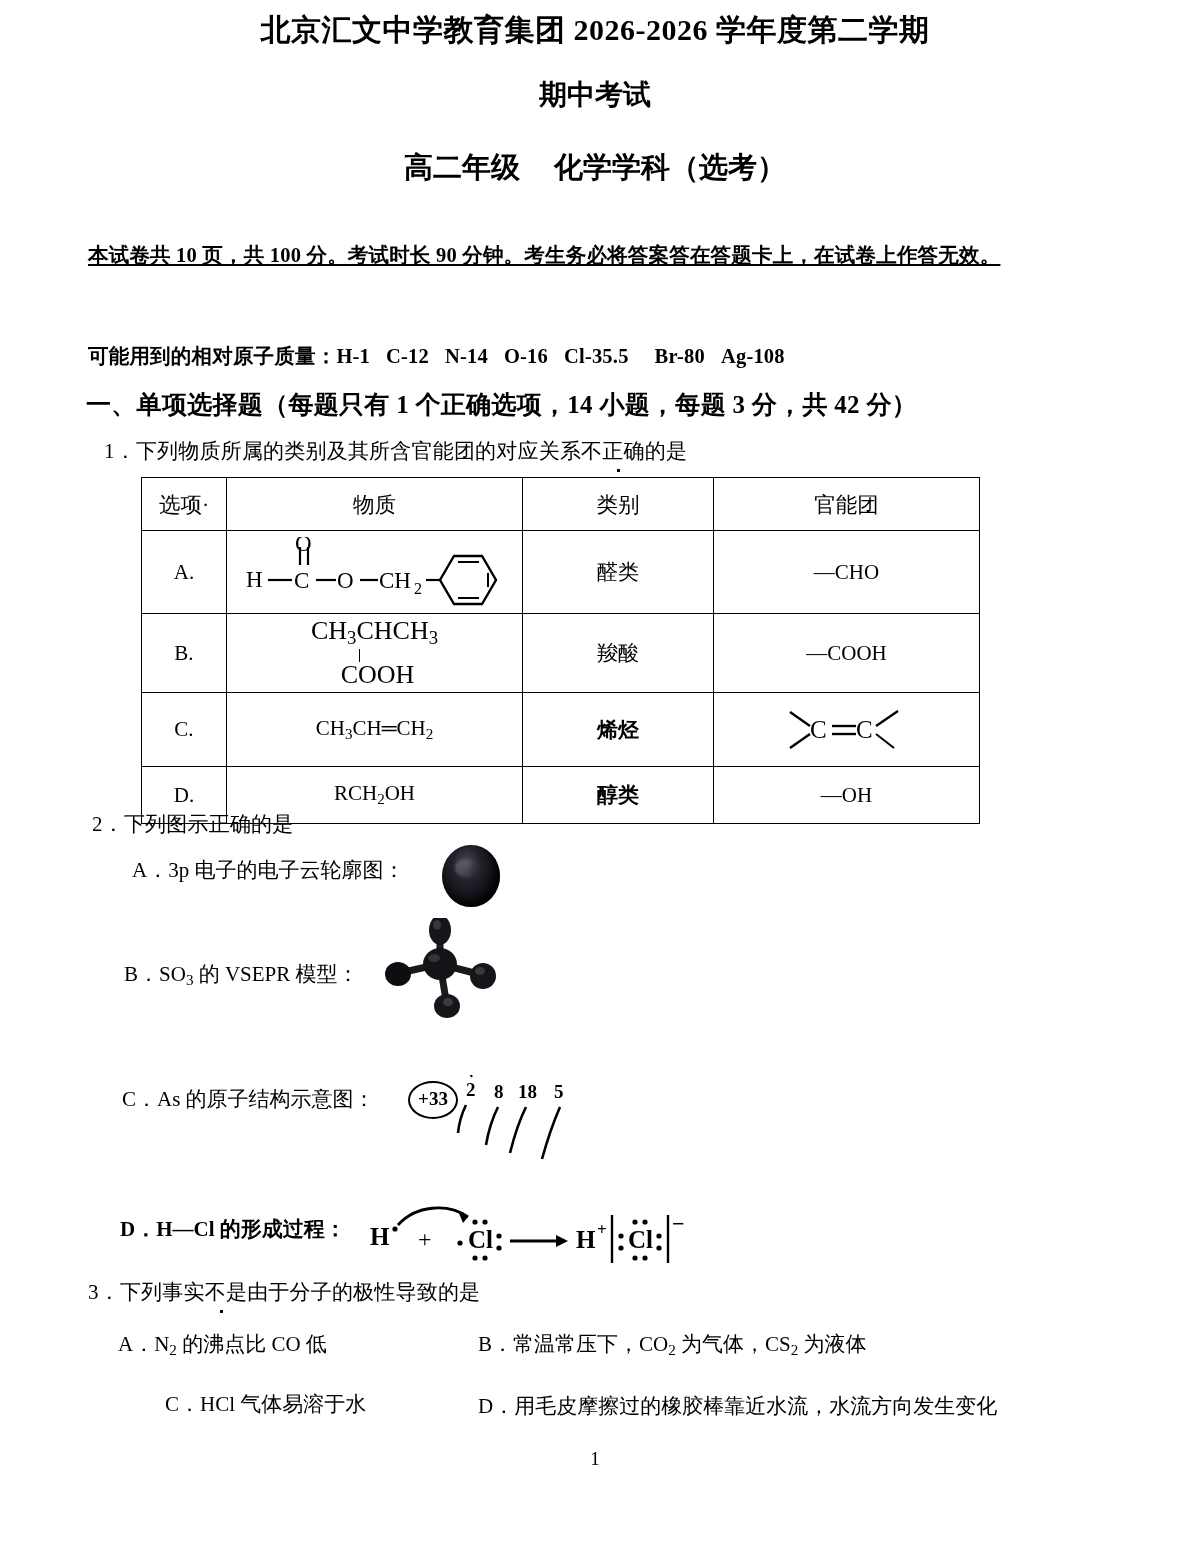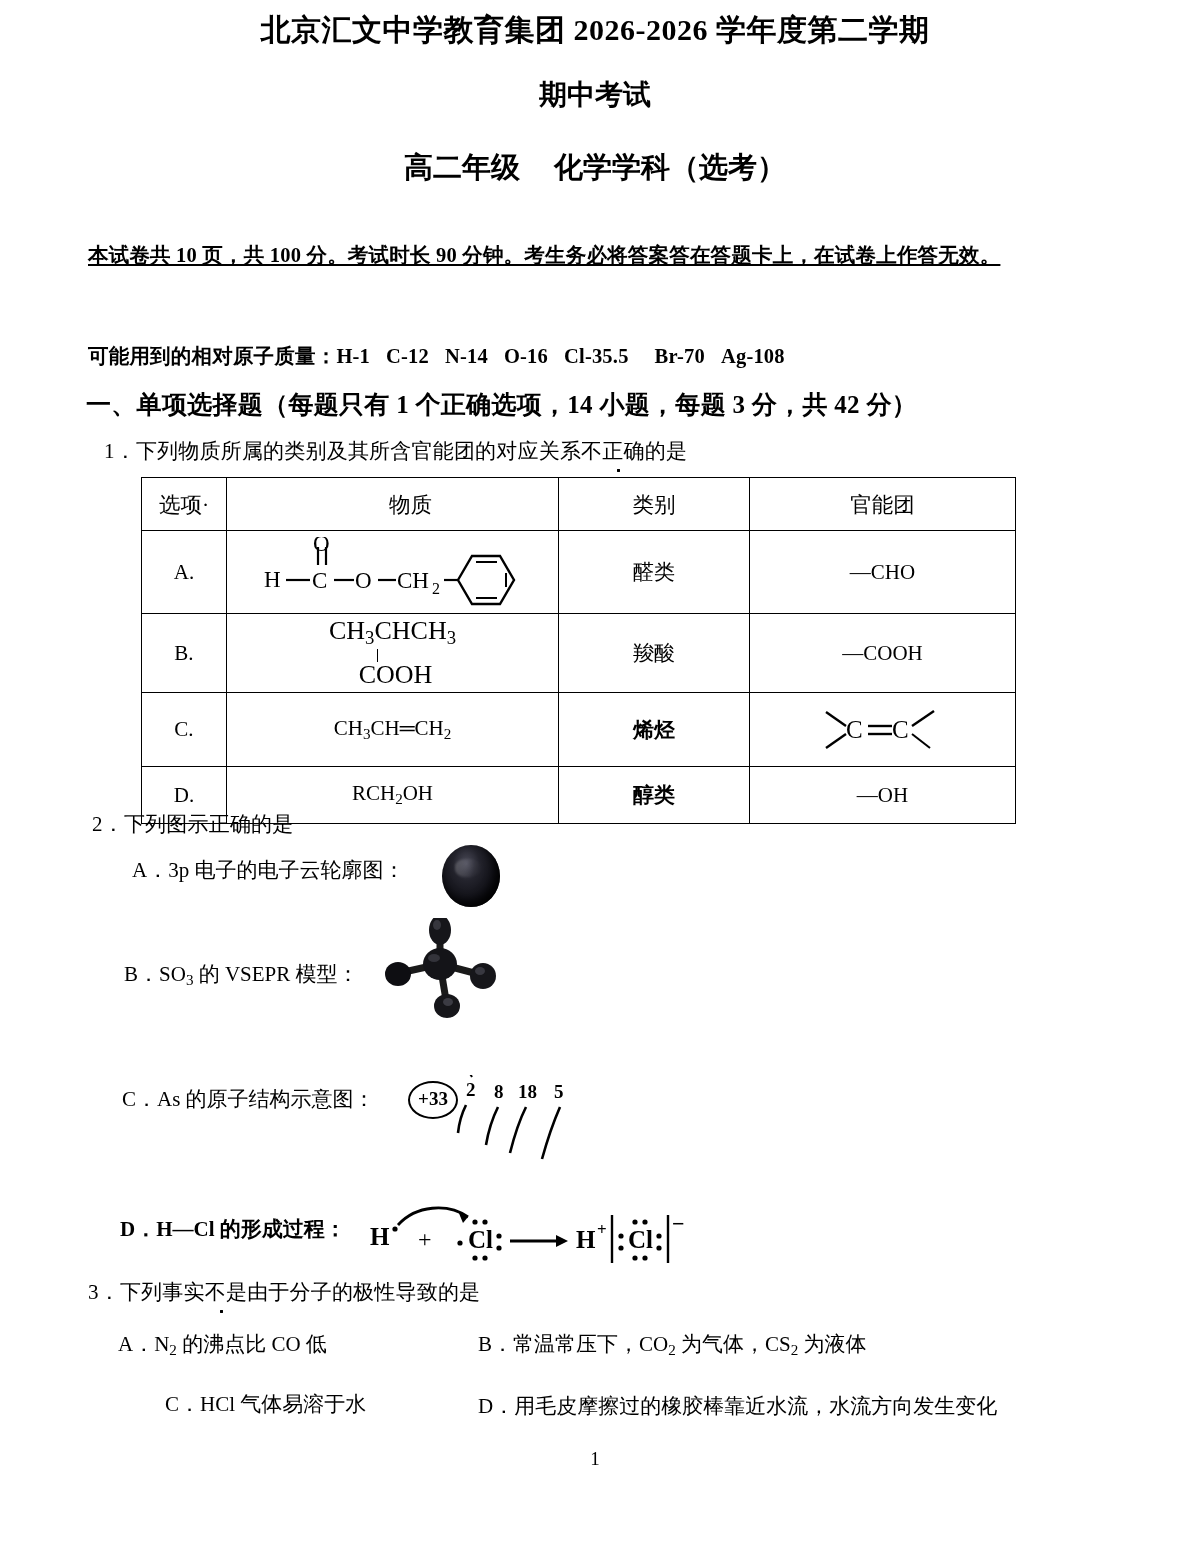--- a/index.html
+++ b/index.html
@@ -120,21 +120,21 @@
     table-layout: fixed;
   }
   table.opts td {
     border: 1.6px solid #000;
     text-align: center;
     vertical-align: middle;
     font-size: 21px;
     padding: 0;
   }
   table.opts .c-opt  { width: 84px; }
-  table.opts .c-sub  { width: 295px; padding-left: 36px; }
+  table.opts .c-sub  { width: 295px; }
   table.opts .c-cat  { width: 190px; }
   table.opts .c-fun  { width: 265px; }
   table.opts tr.hdr td { height: 52px; font-weight: normal; font-size: 21.5px; }
   table.opts tr.rA td { height: 82px; }
   table.opts tr.rB td { height: 78px; }
   table.opts tr.rC td { height: 73px; }
   table.opts tr.rD td { height: 56px; }
   .cat-b { font-weight: bold; }
   .mono-chem { font-family: "Liberation Serif", serif; font-size: 22px; }
   sub { font-size: 0.72em; vertical-align: -0.28em; }
@@ -234,21 +234,21 @@
 
   <div class="title-1">北京汇文中学教育集团 2026-2026 学年度第二学期</div>
   <div class="title-2">期中考试</div>
   <div class="title-3">
     <span>高二年级</span><span class="gap"></span><span>化学学科（选考）</span>
   </div>
 
   <div class="instr">本试卷共 10 页，共 100 分。考试时长 90 分钟。考生务必将答案答在答题卡上，在试卷上作答无效。</div>
 
   <div class="atomic">
-    <span>可能用到的相对原子质量：</span><span>H-1</span><span class="sp"></span><span>C-12</span><span class="sp"></span><span>N-14</span><span class="sp"></span><span>O-16</span><span class="sp"></span><span>Cl-35.5</span><span class="sp2"></span><span>Br-70</span><span class="sp"></span><span>Ag-108</span>
+    <span>可能用到的相对原子质量：</span><span>H-1</span><span class="sp"></span><span>C-12</span><span class="sp"></span><span>N-14</span><span class="sp"></span><span>O-16</span><span class="sp"></span><span>Cl-35.5</span><span class="sp2"></span><span>Br-80</span><span class="sp"></span><span>Ag-108</span>
   </div>
 
   <div class="section-head">一、单项选择题（每题只有 1 个正确选项，14 小题，每题 3 分，共 42 分）</div>
 
   <div class="q-stem q1">
     <span>1．</span><span>下列物质所属的类别及其所含官能团的对应关系不</span><span class="dotted">正确</span><span>的是</span>
   </div>
 
   <table class="opts">
     <tbody>

